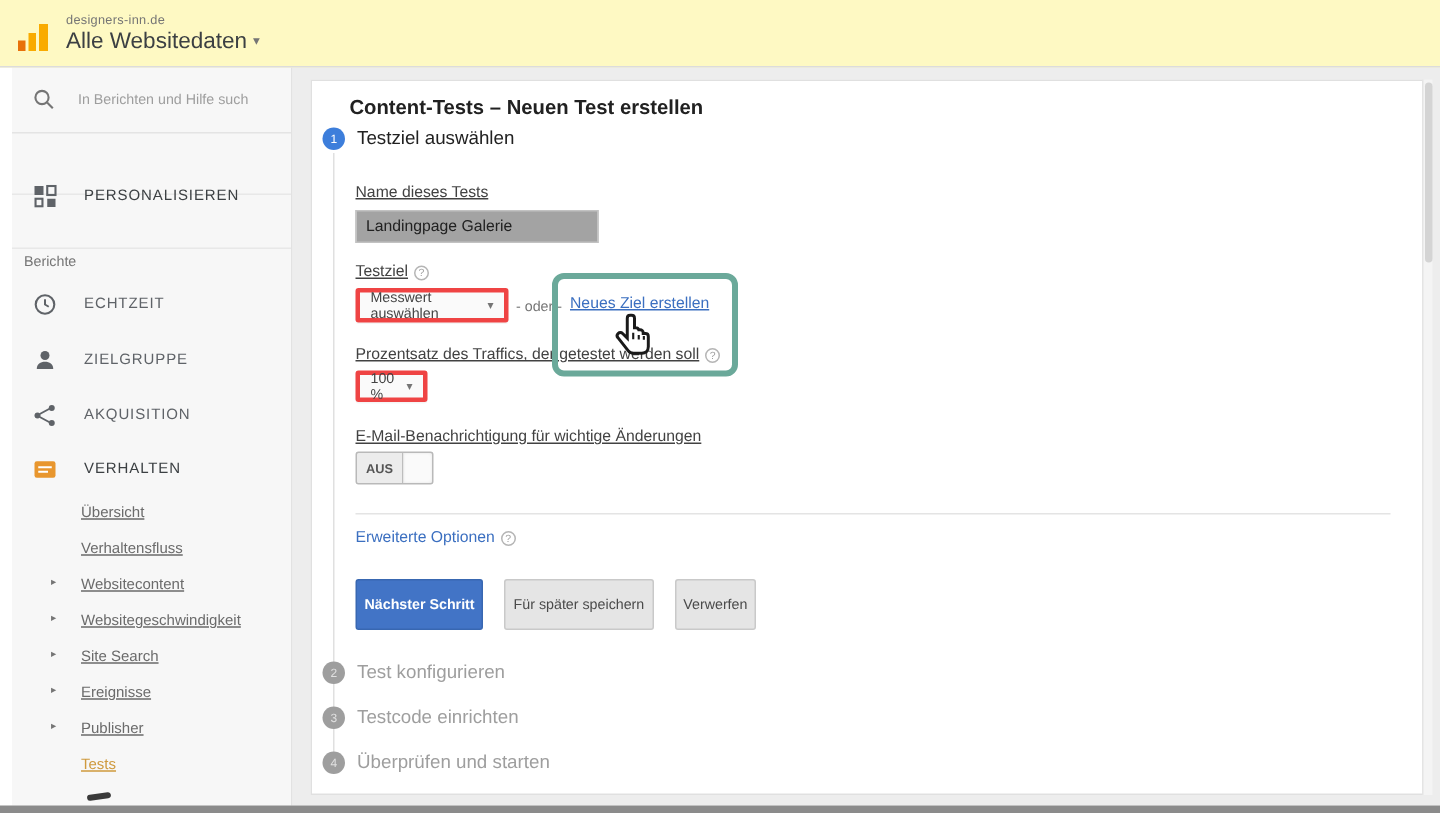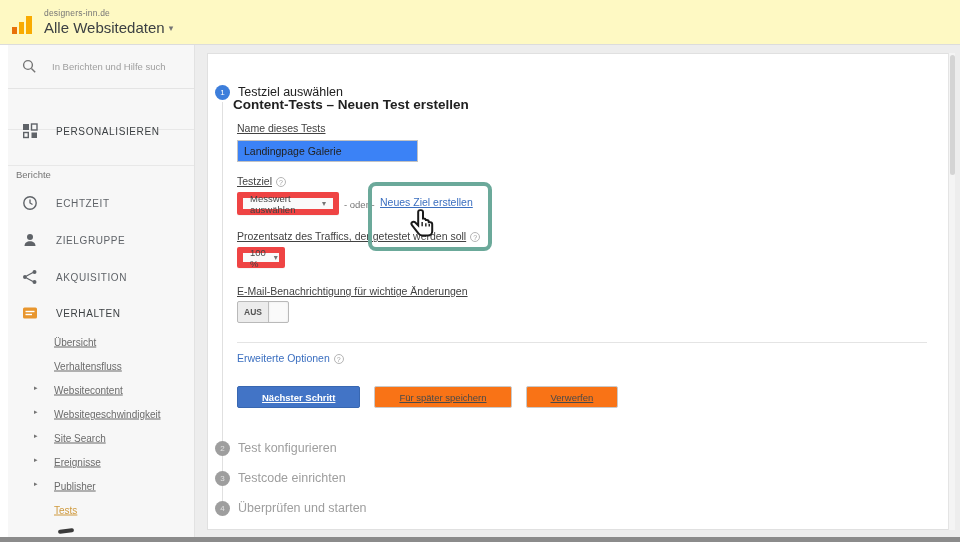--- a/index.html
+++ b/index.html
@@ -34,55 +34,55 @@
   .subrow.active .sub-lbl { color:#cf9a3e; }
   .smudge { position:absolute; left:50px; top:484px; width:16px; height:4px; background:#3a3a3a; border-radius:2px; transform:rotate(-8deg); }
 
   
   .main-bg { position:absolute; left:195px; top:45px; width:765px; height:492px; background:#ededed; }
   .card { position:absolute; left:207px; top:53px; width:743px; height:477px; background:#fff; border:1px solid #e0e0e0; }
   .scrollbar { position:absolute; left:948px; top:53px; width:7px; height:477px; background:#f4f4f4; border-left:1px solid #e4e4e4; z-index:6; }
   .scroll-thumb { position:absolute; left:1px; top:2px; width:5px; height:120px; background:#d4d4d4; border-radius:3px; }
   .bottombar { position:absolute; left:0; bottom:0; width:960px; height:5px; background:#8b8b8b; z-index:7; }
 
-  .page-title { position:absolute; left:25px; top:10px; font-size:13.5px; font-weight:bold; color:#212121;margin-top:33px; }
+  .page-title { position:absolute; left:25px; top:10px; font-size:13.5px; font-weight:bold; color:#212121; }
 
   .step-line { position:absolute; left:14px; top:48px; width:1px; height:404px; background:#e0e0e0; }
   .step-circle { position:absolute; width:15px; height:15px; border-radius:50%; color:#fff; font-size:8px; text-align:center; line-height:15px; z-index:2; }
   .step-circle.active { background:#3d7edb; }
   .step-circle.idle { background:#9e9e9e; color:#e0e0e0; }
   .step-title { position:absolute; left:30px; font-size:12.5px; }
   .step-title.active { color:#212121; }
   .step-title.idle { color:#9e9e9e; }
 
   .flabel { position:absolute; left:29px; font-size:10.5px; color:#424242;text-decoration:underline; }
   .qm { display:inline-block; width:10px; height:10px; border:1px solid #b5b5b5; border-radius:50%; color:#9e9e9e; font-size:7px; text-align:center; line-height:9px; margin-left:4px; vertical-align:0px; }
 
-  .text-input { position:absolute; left:29px; top:86px; width:181px; height:22px; border:1px solid #c2c2c2; background:#3b82f6; font-family:"Liberation Sans",sans-serif; font-size:10.5px; color:#212121; padding:0 6px; }
-
-  .select { position:absolute; height:23px; background:#fafafa; border:6px solid #ef4444; border-radius:2px; font-size:9.5px; color:#444; display:flex; align-items:center; padding:0 7px; cursor:pointer; box-shadow:0 1px 0 rgba(0,0,0,.04); }
+  .text-input { position:absolute; left:29px; top:86px; width:162px; height:22px; border:1px solid #c2c2c2; background:#a3a3a3; font-family:"Liberation Sans",sans-serif; font-size:10.5px; color:#212121; padding:0 6px; }
+
+  .select { position:absolute; height:23px; background:#fafafa; border:3px solid #ef4444; border-radius:2px; font-size:9.5px; color:#444; display:flex; align-items:center; padding:0 7px; cursor:pointer; box-shadow:0 1px 0 rgba(0,0,0,.04); }
   .select .caret { margin-left:auto; font-size:8px; color:#757575; padding-left:8px; }
 
   .or-text { position:absolute; left:136px; top:145px; font-size:9.5px; color:#757575; }
 
   .hl-box { position:absolute; left:160px; top:128px; width:124px; height:69px; border:4px solid #6ba99a; border-radius:8px; background:transparent; z-index:3; }
   .goal-link { position:absolute; left:172px; top:142px; font-size:10.5px; color:#3b6fc0; text-decoration:underline; z-index:4; cursor:pointer; }
   .cursor-ic { position:absolute; left:198px; top:153px; width:34px; height:34px; z-index:5; }
 
   .toggle { position:absolute; left:29px; top:247px; width:52px; height:22px; border:1px solid #b9b9b9; border-radius:2px; display:flex; background:#ececec; cursor:pointer; }
   .toggle .state { width:30px; font-size:8.5px; font-weight:bold; color:#555; text-align:center; line-height:20px; }
   .toggle .knob { width:20px; background:#fafafa; border-left:1px solid #bdbdbd; border-radius:0 2px 2px 0; box-shadow:inset 0 0 2px rgba(0,0,0,.08); }
 
   .form-divider { position:absolute; left:29px; top:288px; width:690px; height:1px; background:#e4e4e4; }
   .adv-link { position:absolute; left:29px; top:298px; font-size:10.5px; color:#3b6fc0; cursor:pointer; }
 
   .btn-row { position:absolute; left:29px; top:332px; display:flex; gap:14px; }
-  .btn { height:22px; font-family:"Liberation Sans",sans-serif; font-size:9.5px; border-radius:2px; padding:0 24px; cursor:pointer;text-decoration:underline; }
+  .btn { height:34px; font-family:"Liberation Sans",sans-serif; font-size:9.5px; border-radius:2px; padding:0 5px; cursor:pointer; }
   .btn.primary { background:#4274c6; border:1px solid #3867b1; color:#fff; font-weight:bold; }
-  .btn.secondary { background:#f97316; border:1px solid #c9c9c9; color:#4a4a4a; }
+  .btn.secondary { background:#e5e5e5; border:1px solid #c9c9c9; color:#4a4a4a; }
 </style>
 </head>
 <body>
 
 <div class="header">
   <div class="logo">
       <i class="b1"></i>
       <i class="b2"></i>
       <i class="b3"></i>
     </div>

